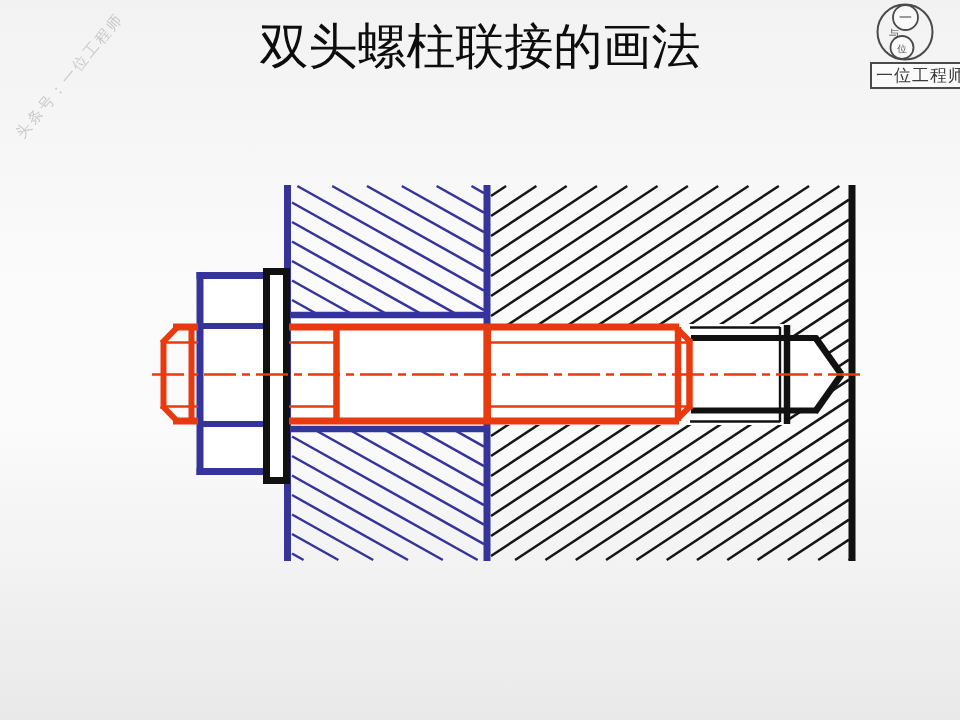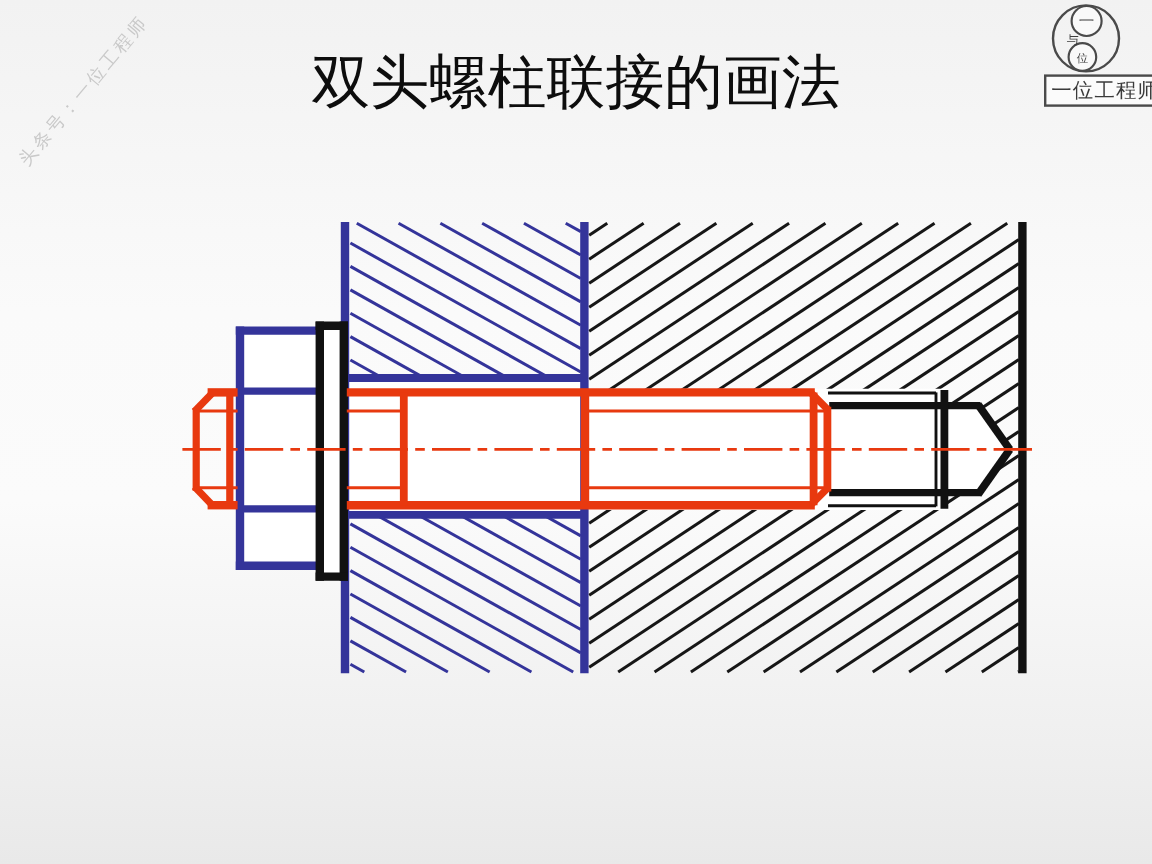--- a/index.html
+++ b/index.html
@@ -1,19 +1,19 @@
 <!DOCTYPE html>
 <html><head>
 <meta charset="utf-8">
 <style>
   html,body{margin:0;padding:0;}
   body{width:960px;height:720px;overflow:hidden;font-family:"Liberation Sans",sans-serif;}
   .slide{position:relative;width:960px;height:720px;
          background:linear-gradient(180deg,#f2f2f2 0%,#fafafa 36%,#fbfbfb 58%,#e9e9e9 100%);}
-  .title{position:absolute;top:36px;left:0;width:100%;margin:0;text-align:center;
+  .title{position:absolute;top:14px;left:0;width:100%;margin:0;text-align:center;
          font-size:49px;font-weight:normal;color:#0d0d0d;letter-spacing:0px;}
   .watermark{position:absolute;left:12px;top:130px;transform-origin:0 0;transform:rotate(-50deg);
          color:#c9c9c9;font-size:15px;letter-spacing:2.5px;white-space:nowrap;}
   .drawing{position:absolute;left:0;top:0;width:960px;height:720px;}
   .logo{position:absolute;left:850px;top:0px;width:110px;height:95px;}
   .logo svg{position:absolute;left:0;top:2px;}
   .logo-box{position:absolute;left:20px;top:62px;width:98px;height:23px;border:2px solid #4a4a4a;
          background:#fbfbfb;text-align:center;font-family:"Liberation Serif",serif;
          font-size:17px;line-height:23px;letter-spacing:1px;color:#3a3a3a;white-space:nowrap;}
   .attribution{position:absolute;right:15px;top:666px;font-size:25px;font-weight:bold;

